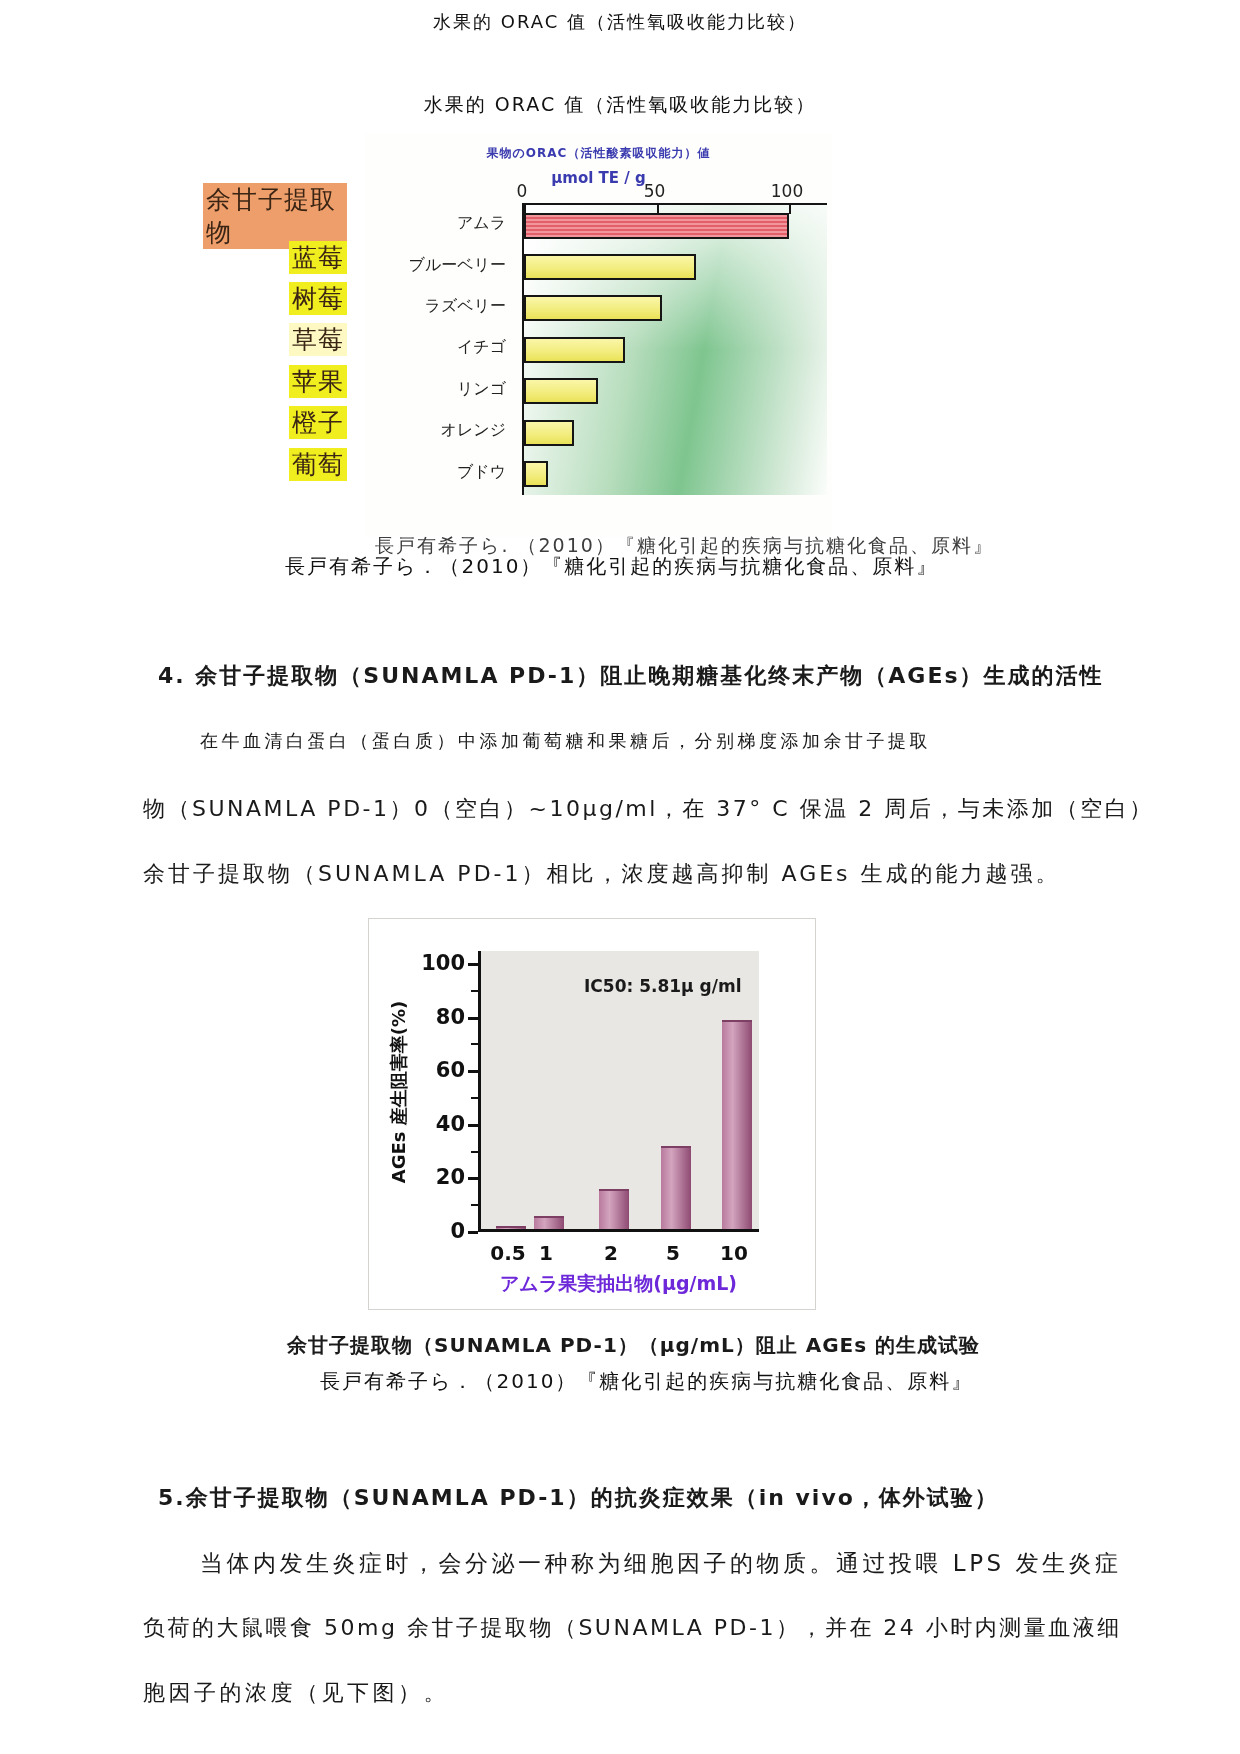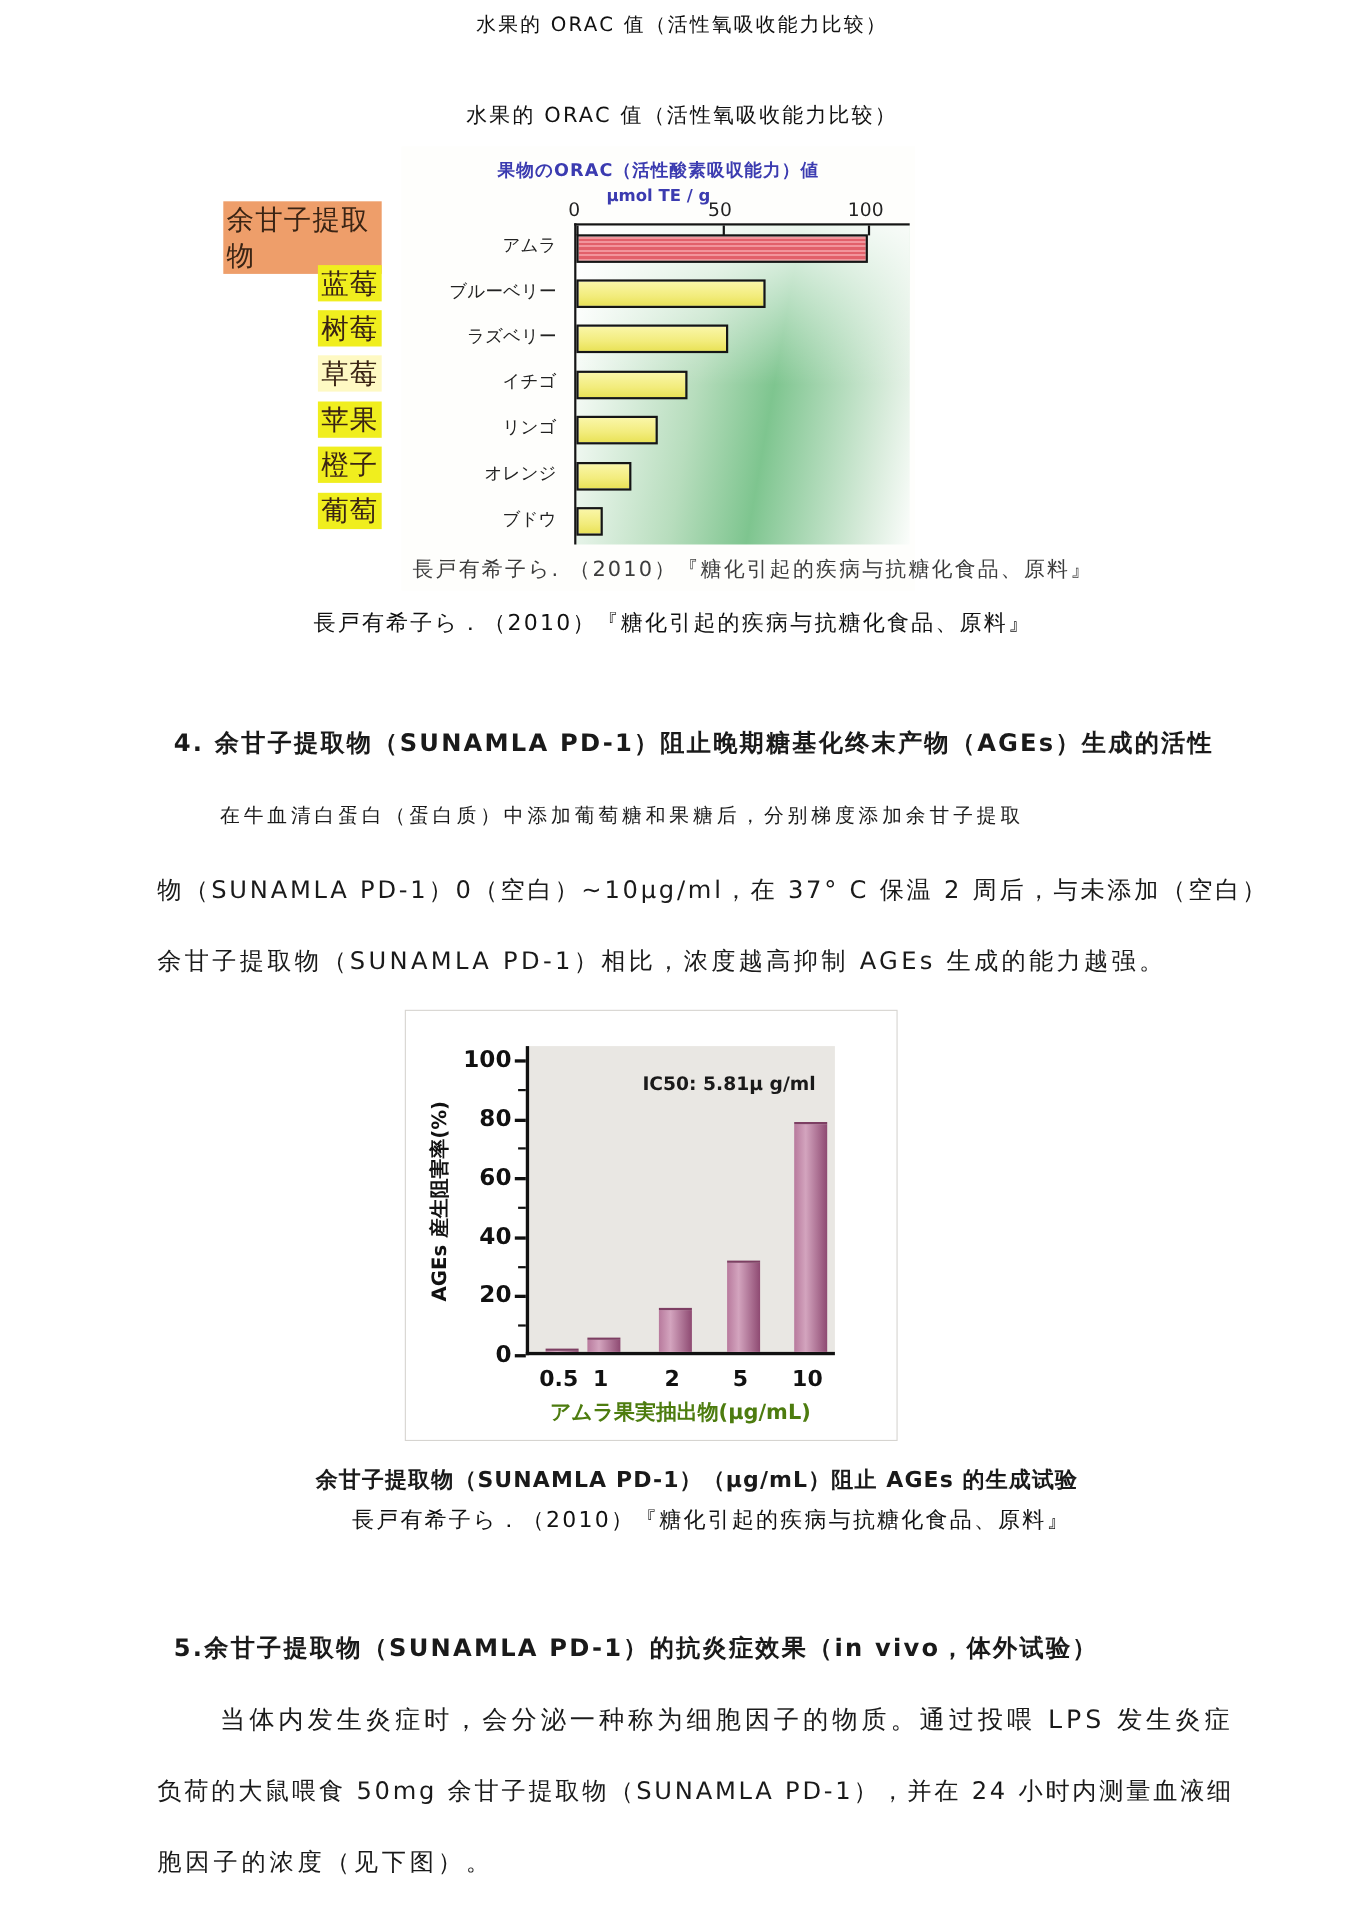--- a/index.html
+++ b/index.html
@@ -7,42 +7,42 @@
         font-family:"DejaVu Sans","Liberation Sans",sans-serif;color:#1a1a1a;}
   .absline{position:absolute;white-space:nowrap;}
 
   
   #top-title{top:10px;left:0;width:100%;text-align:center;font-size:18px;letter-spacing:2px;color:#111;}
   #fig1-heading{top:92px;left:0;width:100%;text-align:center;font-size:19px;letter-spacing:2px;color:#111;}
 
   
   #fig1{position:absolute;left:365px;top:133px;width:467px;height:404px;background:#fefefc;}
   #f1title{position:absolute;top:12px;left:0;width:100%;text-align:center;font-weight:bold;
-           font-size:16px;letter-spacing:1px;}
+           font-size:12px;letter-spacing:1px;}
   #f1sub{position:absolute;top:36px;left:0;width:100%;text-align:center;font-weight:bold;font-size:15px;}
   .f1xtick{position:absolute;top:48px;width:40px;text-align:center;font-size:17px;color:#222;}
   #f1plot{position:absolute;left:157px;top:70px;width:303px;height:290px;
           border-top:2px solid #151515;border-left:2px solid #151515;
           background:linear-gradient(to bottom,rgba(255,255,255,.85),rgba(255,255,255,0) 50%),
                      linear-gradient(100deg,#ffffff 2%,#b7ddbd 38%,#7ec58f 58%,#d9ecdc 88%,#fbfdfb 100%);}
   .f1tickmark{position:absolute;top:0;width:2px;height:9px;background:#151515;}
   .f1barrow{height:41.4px;display:flex;align-items:center;}
   .f1bar{height:26px;border:2px solid #151515;box-sizing:border-box;
          background:linear-gradient(180deg,#faf6a8 0%,#f2ec7c 60%,#e9e257 100%);}
   .f1bar.f1hl{background:repeating-linear-gradient(180deg,#f2959c 0 2px,#e2606a 2px 4px);}
   #f1cats{position:absolute;left:0;top:70px;width:150px;}
   .f1cat{height:41.4px;display:flex;align-items:center;justify-content:flex-end;
          padding-right:9px;font-size:16px;color:#222;}
 
   
   #leftlabels{position:absolute;left:203px;top:195px;width:144px;}
   .llrow{height:41.4px;display:flex;align-items:center;justify-content:flex-end;}
   .llbadge{font-size:25px;line-height:33px;padding:0 3px;color:#3a2414;letter-spacing:1px;}
 
-  #fig1-cap-in{top:505px;left:375px;font-size:19px;letter-spacing:2px;color:#3d3d3d;}
+  #fig1-cap-in{top:533px;left:375px;font-size:19px;letter-spacing:2px;color:#3d3d3d;}
   #fig1-cap{top:553px;left:285px;font-size:20px;letter-spacing:2px;color:#111;}
 
   
   #sec4-h{top:661px;left:158px;font-size:22px;font-weight:bold;letter-spacing:2px;}
   #s4l0{top:729px;left:200px;font-size:18px;letter-spacing:3.5px;}
   #s4l1{top:794px;left:143px;font-size:22px;letter-spacing:2.5px;}
   #s4l2{top:859px;left:143px;font-size:22px;letter-spacing:3px;}
 
   
   #fig2{position:absolute;left:368px;top:918px;width:448px;height:392px;background:#fff;
@@ -51,21 +51,21 @@
           border-left:3px solid #111;border-bottom:3px solid #111;background:#e9e7e3;}
   .f2bar{position:absolute;bottom:0;width:30px;
          background:linear-gradient(90deg,#b87a9d 0%,#d3a4be 35%,#8e4a72 100%);
          border-top:2px solid #7d3f63;box-sizing:border-box;}
   #f2anno{position:absolute;left:215px;top:57px;font-weight:bold;font-size:17px;color:#1a1a1a;white-space:nowrap;}
   .f2ytick{position:absolute;left:50px;width:46px;text-align:right;font-weight:bold;font-size:21px;color:#111;}
   .f2tick{position:absolute;left:102px;width:7px;height:2px;background:#111;}
   .f2tick.major{left:99px;width:10px;height:3px;}
   .f2xtick{position:absolute;top:322px;width:50px;text-align:center;font-weight:bold;font-size:20px;color:#111;}
   #f2xlabel{position:absolute;left:109px;top:352px;width:281px;text-align:center;
-            font-weight:bold;font-size:19px;color:#4d7c0f;white-space:nowrap;}
+            font-weight:bold;font-size:19px;color:#6d28d9;white-space:nowrap;}
   #f2ylabel{position:absolute;left:30px;top:173px;transform:translate(-50%,-50%) rotate(-90deg);
             white-space:nowrap;font-weight:bold;font-size:18px;color:#111;}
 
   #fig2-cap-bold{top:1332px;left:287px;font-size:20px;font-weight:bold;letter-spacing:1px;}
   #fig2-cap{top:1368px;left:320px;font-size:20px;letter-spacing:2px;color:#111;}
 
   
   #sec5-h{top:1483px;left:158px;font-size:22px;font-weight:bold;letter-spacing:2px;}
   #s5l0{top:1548px;left:200px;font-size:23px;letter-spacing:3.5px;}
   #s5l1{top:1613px;left:143px;font-size:22px;letter-spacing:2.5px;}

